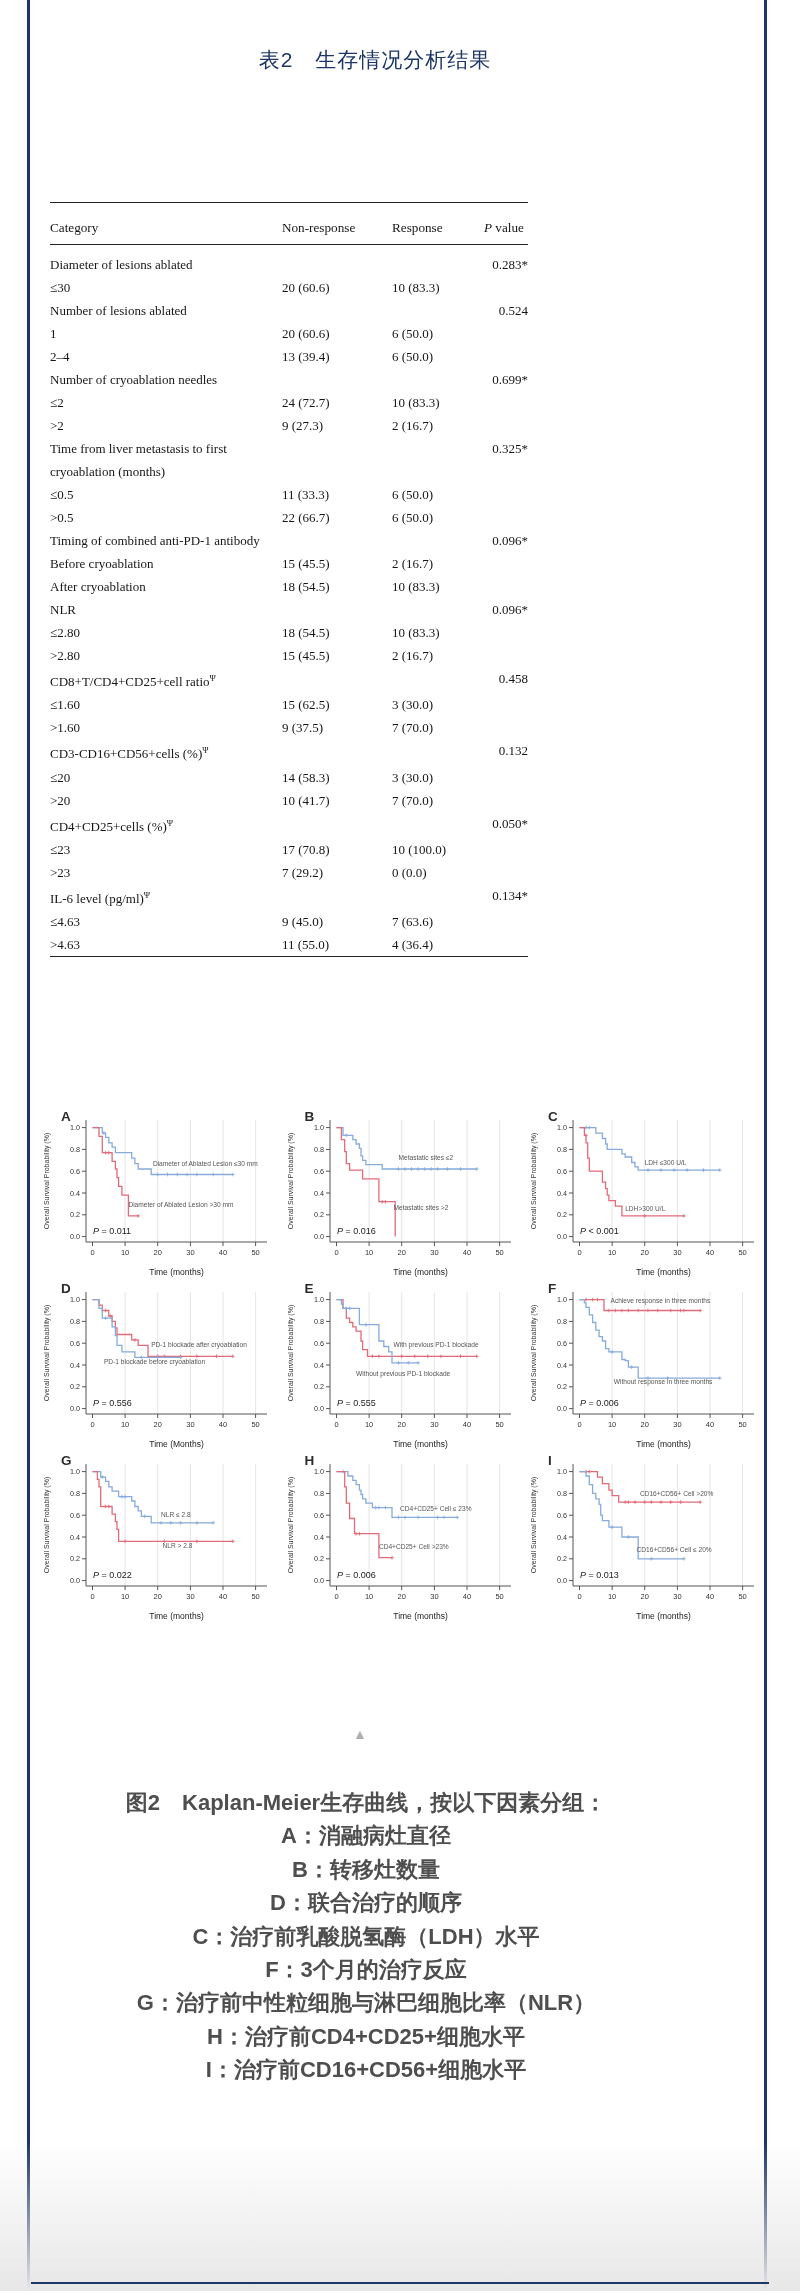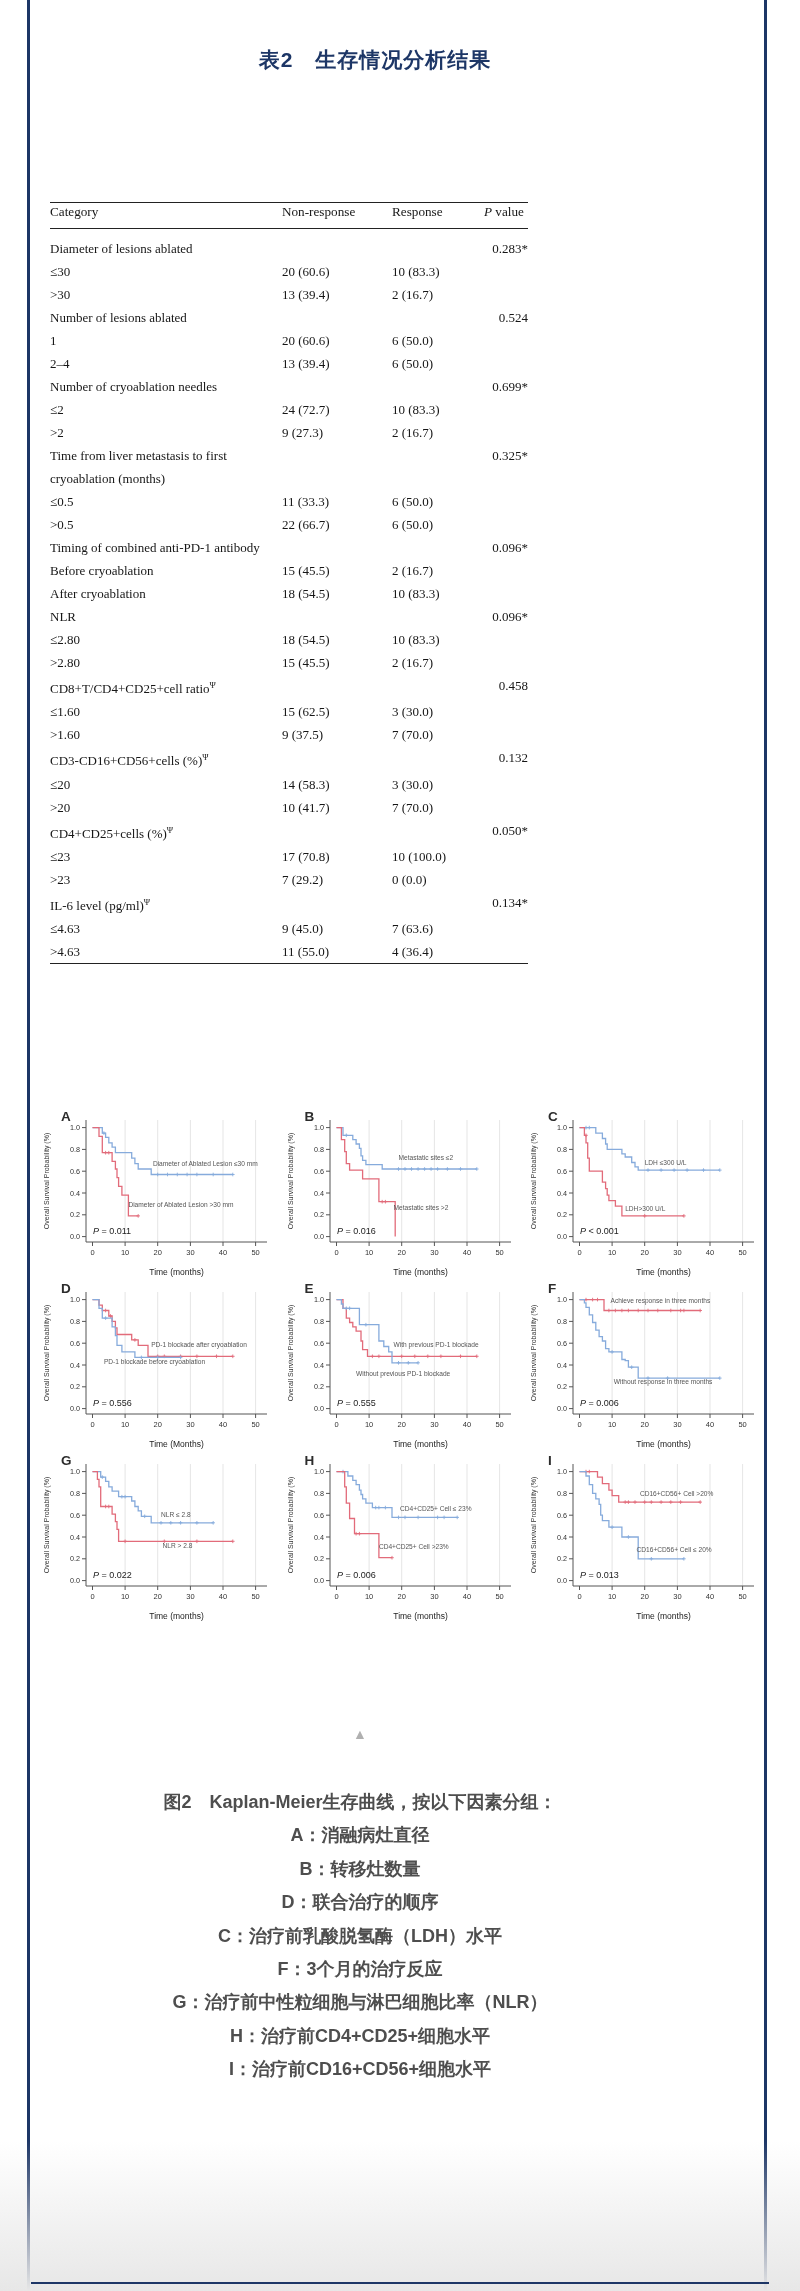--- a/index.html
+++ b/index.html
@@ -2,46 +2,46 @@
 <html><head>
 <meta charset="utf-8">
 <style>
   html,body{margin:0;padding:0;background:#ffffff;}
   #page{position:relative;width:800px;height:2291px;background:#ffffff;overflow:hidden;
         font-family:"Liberation Sans","DejaVu Sans",sans-serif;}
   .vline{position:absolute;top:0;bottom:0;width:3px;background:#1d3666;}
   #vline-left{left:27px;}
   #vline-right{left:764px;}
   #page-title{position:absolute;top:46px;left:30px;width:690px;text-align:center;
-        font-size:21px;font-weight:bold;color:#1d3666;letter-spacing:1px;}
+        font-size:21px;font-weight:normal;color:#1d3666;letter-spacing:1px;}
   
   #survival-table{position:absolute;top:202px;left:50px;width:478px;border-collapse:collapse;
         font-family:"Liberation Serif","DejaVu Serif",serif;font-size:13px;color:#161616;
         border-top:1.6px solid #222;border-bottom:1.6px solid #222;table-layout:fixed;}
-  #survival-table th{font-weight:normal;text-align:left;padding:1px 0 8px;border-bottom:1.2px solid #222;font-size:13.2px;}
+  #survival-table th{font-weight:normal;text-align:left;padding:17px 0 8px;border-bottom:1.2px solid #222;font-size:13.2px;}
   #survival-table td{line-height:23px;vertical-align:top;padding:0;}
   #survival-table tbody tr:first-child td{padding-top:8px;}
   #survival-table tbody tr:last-child td{}
   .c-cat{width:232px;}
   .c-nr{width:110px;}
   .c-r{width:92px;}
   .c-p{width:44px;text-align:right;}
   td.c-cat.ind{padding-left:11px;}
   #survival-table sup{font-size:8.5px;}
   
   #km-figure{position:absolute;left:36px;top:1108px;display:grid;
         grid-template-columns:repeat(3,243.5px);grid-auto-rows:172px;}
   .panel{position:relative;width:243px;height:172px;}
   .pletter{position:absolute;left:25px;top:1px;font-size:13.5px;font-weight:600;color:#2c2c2c;}
   svg text{font-family:"Liberation Sans","DejaVu Sans",sans-serif;}
   
   #collapse-triangle{position:absolute;top:1726px;left:30px;width:660px;text-align:center;
         color:#b0b0b0;font-size:14px;cursor:pointer;}
-  #figure-caption{position:absolute;top:1786px;left:30px;width:660px;text-align:center;
-        font-size:18px;font-weight:700;color:#4e4e4e;line-height:33.4px;}
+  #figure-caption{position:absolute;top:1786px;left:36px;width:660px;text-align:center;
+        font-size:22px;font-weight:700;color:#4e4e4e;line-height:33.4px;}
   
   #bottom-fade{position:absolute;left:0;right:0;bottom:0;height:150px;
         background:linear-gradient(to bottom, rgba(238,238,238,0), #e7e7e7);}
   #bottom-rule{position:absolute;left:31px;right:31px;bottom:7px;height:2px;background:#1d3666;}
 </style>
 </head>
 <body>
 
 <div id="page">
   <div class="vline" id="vline-left"></div>
@@ -62,26 +62,20 @@
         <tr>
           <td class="c-cat">Diameter of lesions ablated</td>
           <td class="c-nr"></td>
           <td class="c-r"></td>
           <td class="c-p">0.283*</td>
         </tr>
         <tr>
           <td class="c-cat ind">≤30</td>
           <td class="c-nr">20 (60.6)</td>
           <td class="c-r">10 (83.3)</td>
-          <td class="c-p"></td>
-        </tr>
-        <tr>
-          <td class="c-cat ind">&gt;30</td>
-          <td class="c-nr">13 (39.4)</td>
-          <td class="c-r">2 (16.7)</td>
           <td class="c-p"></td>
         </tr>
         <tr>
           <td class="c-cat">Number of lesions ablated</td>
           <td class="c-nr"></td>
           <td class="c-r"></td>
           <td class="c-p">0.524</td>
         </tr>
         <tr>
           <td class="c-cat ind">1</td>

